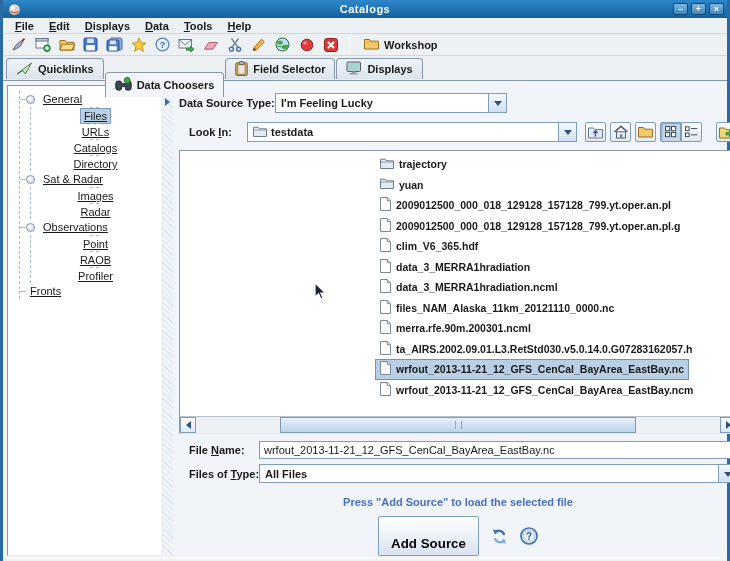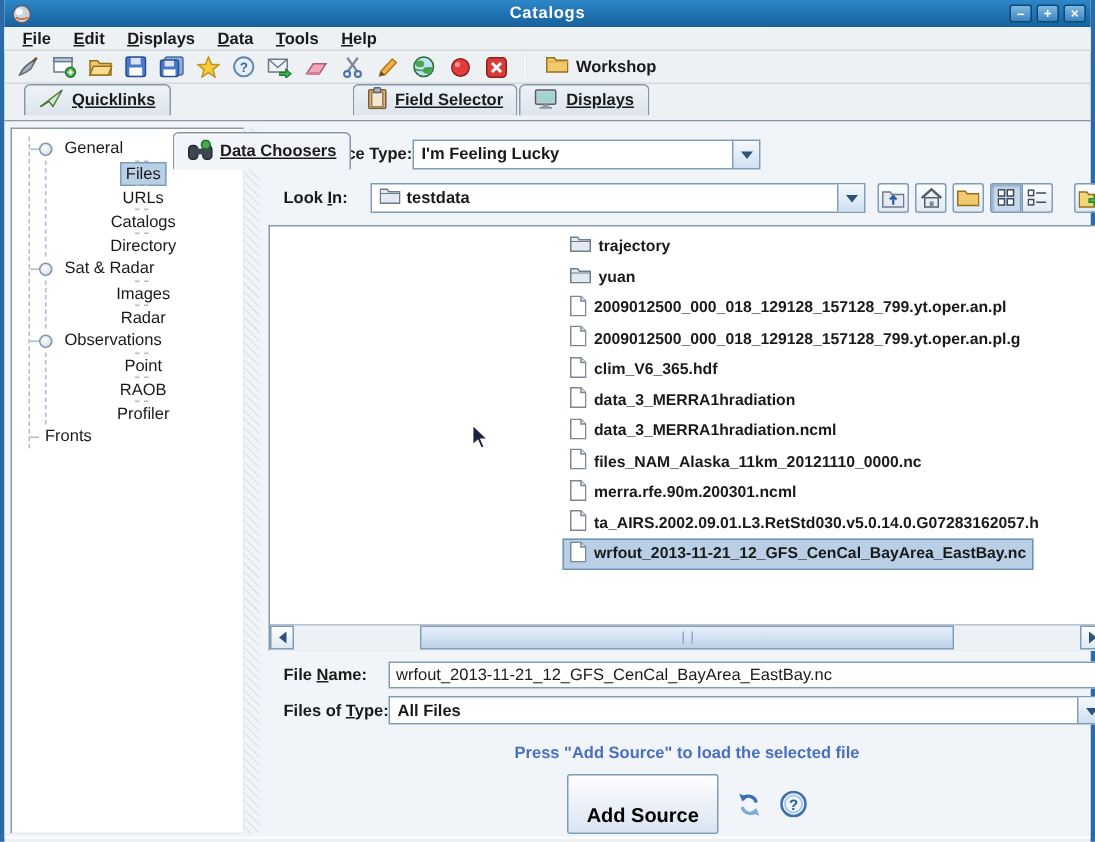--- a/index.html
+++ b/index.html
@@ -25,34 +25,34 @@
   .menu-item u { text-underline-offset:1px; }
 
   
   .toolbar { height:22px; flex:0 0 22px; display:flex; align-items:center; padding-left:7px;
     gap:7px; border-bottom:1px solid #d4d8dd; background:#eef1f4; }
   .tbtn { width:17px; height:17px; display:inline-flex; align-items:center; justify-content:center; }
   .tb-sep { width:1px; height:15px; background:#aab1b9; border-right:1px solid #fff; margin:0 3px; }
   .workshop-btn { display:inline-flex; align-items:center; gap:5px; font-weight:bold; padding:1px 4px; }
 
   
-  .tabstrip { height:25px; flex:0 0 25px; display:flex; align-items:flex-start; padding-left:13px;
-    position:relative; background:#eef1f4;text-decoration:underline; }
+  .tabstrip { height:25px; flex:0 0 25px; display:flex; align-items:center; padding-left:3px;
+    position:relative; background:#eef1f4; }
   .tabstrip::after { content:""; position:absolute; left:0; right:0; bottom:0; height:1px;
     background:#8597a9; }
   .tab { height:21px; display:inline-flex; align-items:center; gap:5px; padding:0 9px;
     background:linear-gradient(#eef3f8,#dde4ec); border:1px solid #8597a9; border-bottom:none;
     border-radius:4px 4px 0 0; margin-right:1px; font-weight:bold; position:relative; }
   .tab.selected { height:25px; background:#f1f4f8; z-index:3; box-shadow:inset 0 1px 0 #fff;margin-top:32px; }
 
   
   .content { flex:1; display:flex; padding:4px 0 2px 4px; background:#f1f4f8; position:relative; }
   .tree-panel { width:156px; flex:0 0 156px; background:#fff;
     border:1px solid; border-color:#8c98a5 #e6eaef #e6eaef #8c98a5; overflow:hidden; }
-  .tree { padding:5px 2px 0 5px; font-size:11px; }
+  .tree { padding:5px 2px 0 5px; font-size:11px;text-decoration:underline; }
   .tree-spine { border-left:1px dashed #a9bed2; margin-left:6px; }
   .trow { height:16px; display:flex; align-items:center; white-space:nowrap; }
   .stub { border-top:1px dashed #a9bed2; height:1px; }
   .stub.s6 { width:6px; } .stub.s9 { width:9px; }
   .knob { width:9px; height:9px; border-radius:50%; border:1px solid #7f94a8;
     background:radial-gradient(circle at 35% 35%, #ffffff, #c9d6e2); margin:0 4px 0 0; flex:0 0 9px; }
   .tlabel { padding:1px 3px; border:1px solid transparent; }
   .tlabel.selected { background:#b8cfe5; border-color:#7e9db9; }
   .tchildren { margin-left:10px; border-left:1px dashed #a9bed2; }
   .tchildren .trow { padding-left:0;flex-direction:column; }
@@ -519,20 +519,27 @@
                   <path d="M7.3 0.5 v3.2 h3.2" fill="#dce6f2" stroke="#7c8894"></path>
                 </svg></span>
               <span>ta_AIRS.2002.09.01.L3.RetStd030.v5.0.14.0.G07283162057.h</span>
             </div>
             <div class="frow selected">
               <span><svg width="11" height="14">
                   <path d="M0.5 0.5 h6.8 l3.2 3.2 v9.8 H0.5 Z" fill="#ffffff" stroke="#7c8894"></path>
                   <path d="M7.3 0.5 v3.2 h3.2" fill="#dce6f2" stroke="#7c8894"></path>
                 </svg></span>
               <span>wrfout_2013-11-21_12_GFS_CenCal_BayArea_EastBay.nc</span>
+            </div>
+            <div class="frow">
+              <span><svg width="11" height="14">
+                  <path d="M0.5 0.5 h6.8 l3.2 3.2 v9.8 H0.5 Z" fill="#ffffff" stroke="#7c8894"></path>
+                  <path d="M7.3 0.5 v3.2 h3.2" fill="#dce6f2" stroke="#7c8894"></path>
+                </svg></span>
+              <span>wrfout_2013-11-21_12_GFS_CenCal_BayArea_EastBay.ncm</span>
             </div>
           </div>
         <div class="hscroll">
           <span class="hs-btn">
               <span class="hs-tri-l"></span>
             </span>
           <span class="hs-track">
             <span class="hs-thumb"></span>
           </span>
           <span class="hs-btn">

